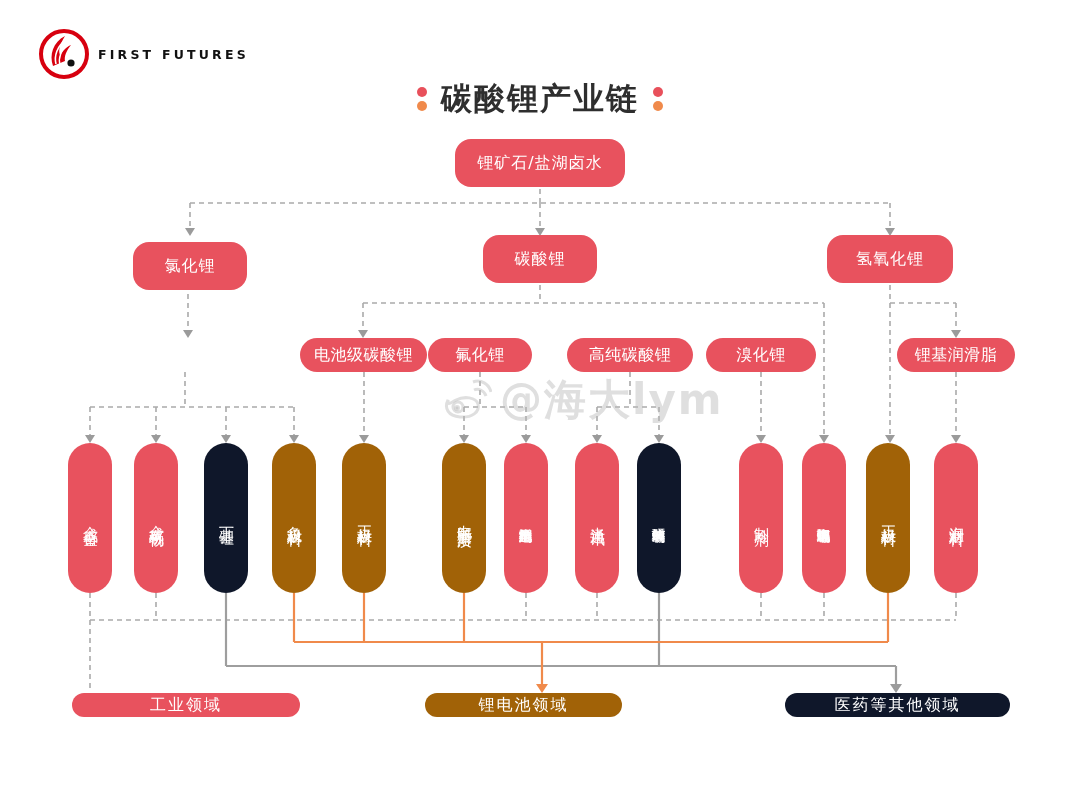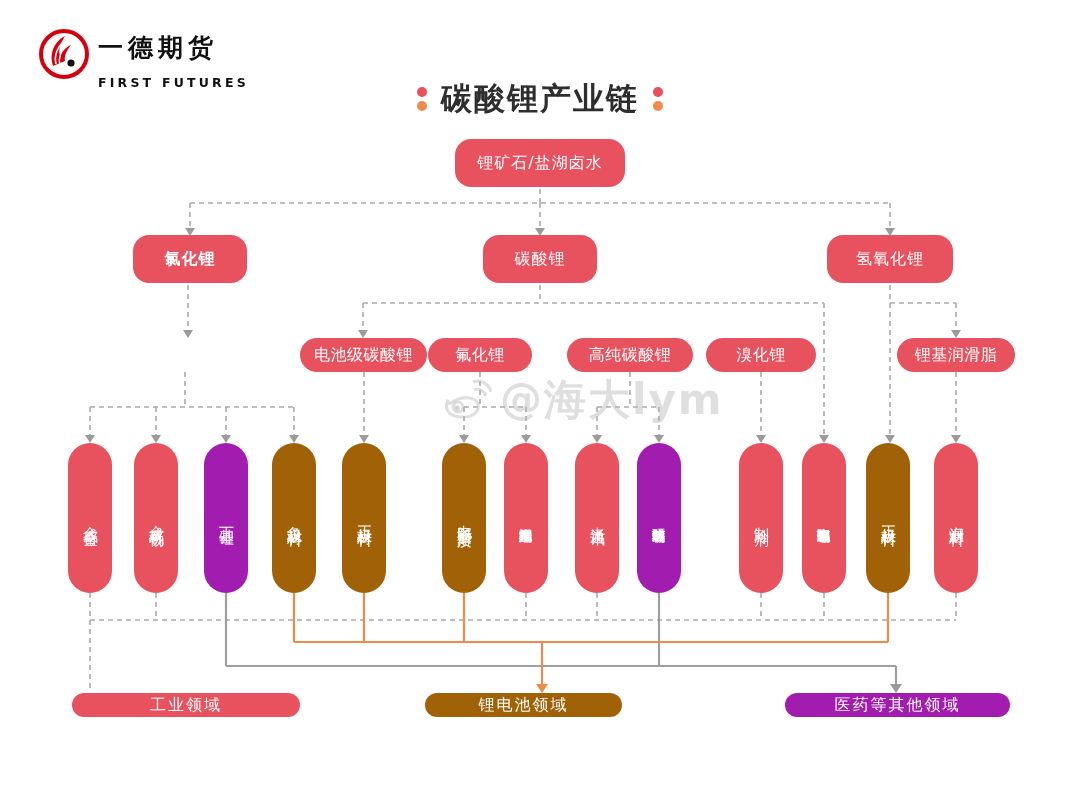--- a/index.html
+++ b/index.html
@@ -18,21 +18,21 @@
   .dot.r{background:#E8505B;}
   .dot.o{background:#F08A4B;}
   #title{font-size:31px;font-weight:700;color:#2e2e2e;letter-spacing:2px;}
   
   .pill{
     position:absolute;display:flex;align-items:center;justify-content:center;
     color:#fff;font-weight:500;white-space:nowrap;box-sizing:border-box;
   }
   .red{background:#E8525E;}
   .orange{background:#a16207;}
-  .gray{background:#a21caf;}
+  .gray{background:#0f172a;}
   .h32{height:48px;border-radius:16px;font-size:16px;letter-spacing:1px;}
   .h34{height:34px;border-radius:17px;font-size:16px;letter-spacing:0.5px;}
   .vpill{width:44px;height:150px;border-radius:22px;top:443px;}
   .vpill span{writing-mode:vertical-rl;text-orientation:upright;font-size:15px;letter-spacing:2px;}
   .vpill.long span{font-size:13.5px;letter-spacing:0;}
   .bottompill{height:24px;border-radius:17px;font-size:16px;letter-spacing:2px;top:693px;}
   
   #lines{position:absolute;left:0;top:0;z-index:0;}
   .pill{z-index:1;}
   
@@ -143,39 +143,38 @@
   </svg>
 
   <svg id="logo" viewBox="0 0 52 52">
     <circle cx="26" cy="26" r="23" fill="#fff" stroke="#D7000F" stroke-width="4"></circle>
     <path d="M15 38 C11 27 15 14 27 8 C22 16 20 22 22 27 C25 22 30 18 33 17 C28 23 26 29 27 33 Z" fill="#D7000F"></path>
     <path d="M18 36 C16 28 19 18 28 12" fill="none" stroke="#fff" stroke-width="1.6"></path>
     <path d="M22 37 C20 30 23 22 30 17" fill="none" stroke="#fff" stroke-width="1.4"></path>
     <circle cx="33" cy="35" r="3.6" fill="#111"></circle>
   </svg>
   <div id="brand">
-    <div class="cn">一德期货</div>
     <div class="en">FIRST FUTURES</div>
   </div>
 
   <div id="titlerow">
     <span class="dotcol">
         <span class="dot r"></span>
         <span class="dot o"></span>
       </span>
     <span id="title">碳酸锂产业链</span>
     <span class="dotcol">
         <span class="dot r"></span>
         <span class="dot o"></span>
       </span>
   </div>
 
   <div class="pill red h32" style="left:455px;top:139px;width:170px;">锂矿石/盐湖卤水</div>
 
-  <div class="pill red h32" style="left:133px;top:235px;width:114px;font-weight:bold;">氯化锂</div>
+  <div class="pill red h32" style="left:133px;top:242px;width:114px;">氯化锂</div>
   <div class="pill red h32" style="left:483px;top:235px;width:114px;">碳酸锂</div>
   <div class="pill red h32" style="left:827px;top:235px;width:126px;">氢氧化锂</div>
 
   <div class="pill red h34" style="left:300px;top:338px;width:127px;">电池级碳酸锂</div>
   <div class="pill red h34" style="left:428px;top:338px;width:104px;">氟化锂</div>
   <div class="pill red h34" style="left:706px;top:338px;width:110px;">溴化锂</div>
   <div class="pill red h34" style="left:567px;top:338px;width:126px;">高纯碳酸锂</div>
   <div class="pill red h34" style="left:897px;top:338px;width:118px;">锂基润滑脂</div>
 
   <div class="pill red vpill" style="left:68px;">

